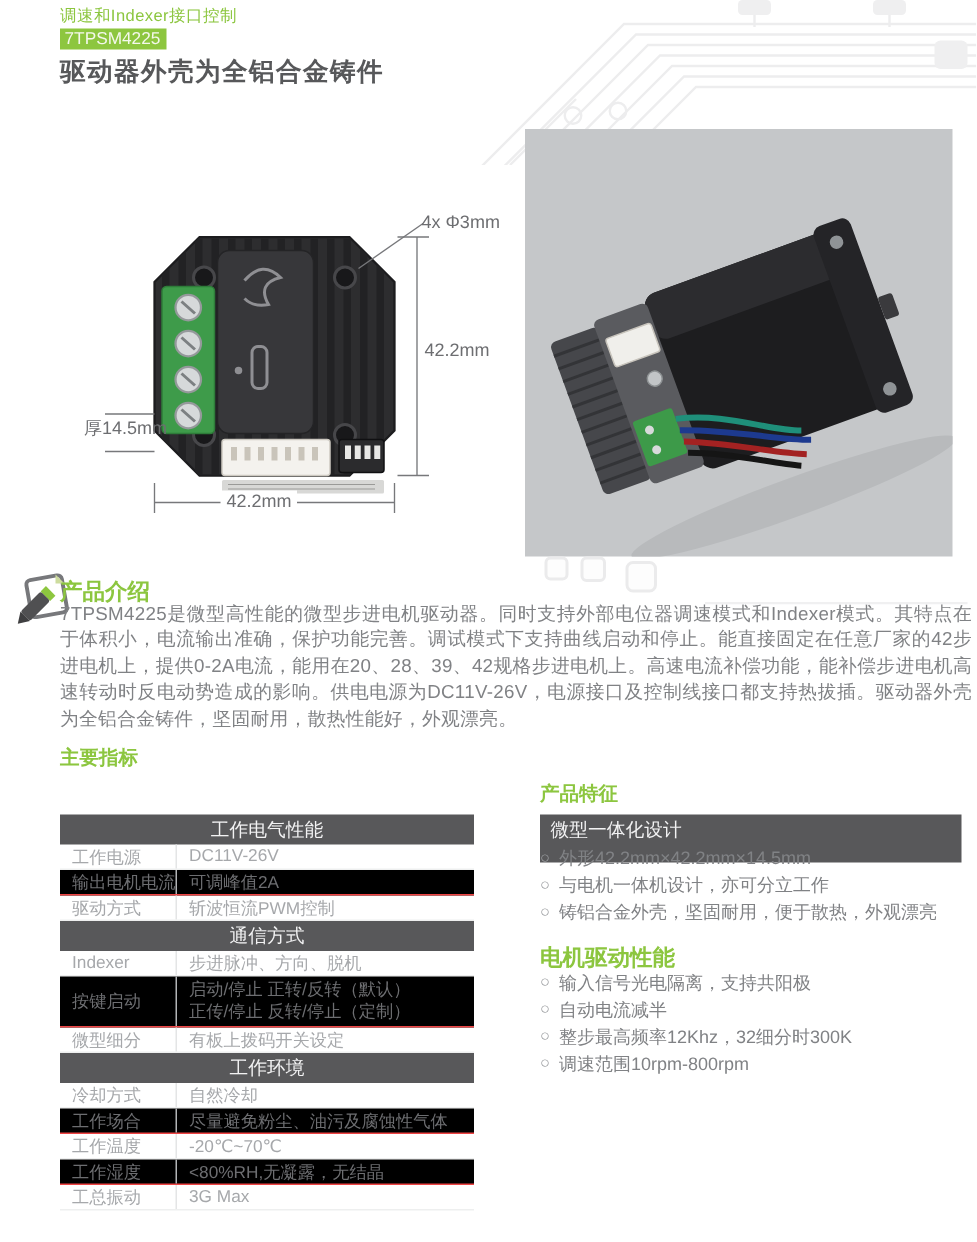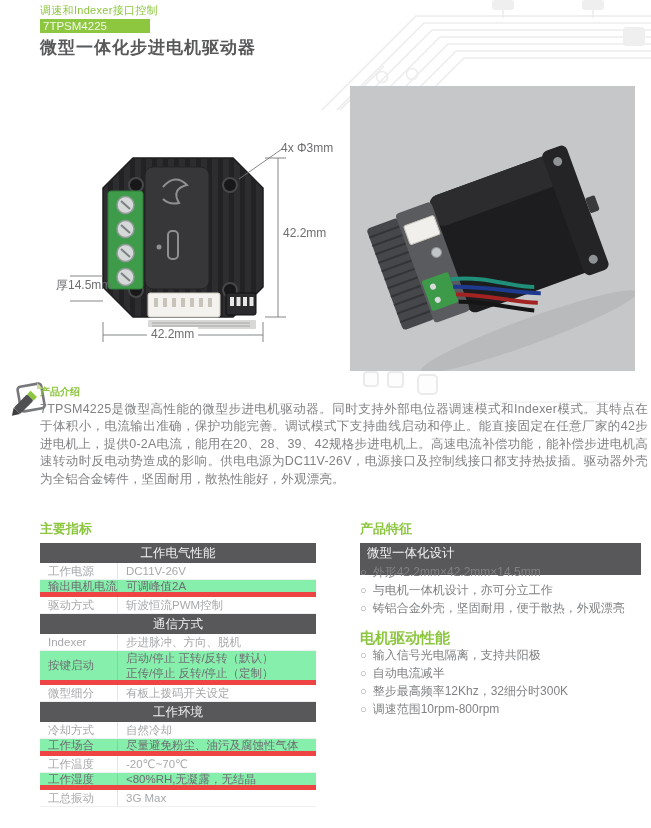--- a/index.html
+++ b/index.html
@@ -2,57 +2,57 @@
 <html><head>
 <meta charset="utf-8">
 <style>
   html,body{margin:0;padding:0;background:#fff;}
   .page{position:relative;width:651px;height:828px;background:#fff;overflow:hidden;
         font-family:"Liberation Sans","DejaVu Sans",sans-serif;}
   .abs{position:absolute;}
 
   
   .eyebrow{left:40px;top:3px;font-size:11px;color:#8CC63F;letter-spacing:.3px;}
-  .badge{left:40px;top:19px;width:110px;height:14px;line-height:14px;background:#8DC63F;
+  .badge{left:40px;top:19px;width:71px;height:14px;line-height:14px;background:#8DC63F;
          color:#f4f8ec;font-size:11.5px;padding-left:3px;box-sizing:border-box;}
   .title{left:40px;top:36px;font-size:17px;font-weight:600;color:#57585a;letter-spacing:1px;}
 
   
   .circuit1{left:320px;top:0;}
   .circuit2{left:350px;top:368px;}
 
   
   .drawing{left:58px;top:125px;}
   .dim{font-size:12px;color:#6d6e71;white-space:nowrap;}
   .dim-holes{left:281px;top:141px;}
   .dim-side{left:283px;top:226px;}
   .dim-thick{left:56px;top:277px;}
   .dim-bottom{left:147px;top:327px;background:#fff;padding:0 4px;}
 
   
   .photo{left:350px;top:86px;width:285px;height:285px;background:#C5C7C9;}
 
   
   .intro-icon{left:6px;top:377px;}
-  .intro-head{left:40px;top:385px;font-size:10px;font-weight:bold;color:#8CC63F;}
+  .intro-head{left:40px;top:385px;font-size:15px;font-weight:bold;color:#8CC63F;}
   .intro-body{left:40px;top:401px;width:608px;font-size:12.5px;line-height:17.4px;
               color:#808285;text-align:justify;letter-spacing:.2px;}
 
   
   .g-head{font-size:13px;font-weight:bold;color:#8CC63F;}
-  .specs-head{left:40px;top:520px;}
+  .specs-head{left:40px;top:496px;}
   .features-head{left:360px;top:520px;}
 
   
   .tables{left:40px;top:543px;width:276px;}
   .t-head{height:20px;line-height:20px;background:#58585A;color:#f2f2f3;
           text-align:center;font-size:12.5px;}
   .t-row{height:17px;display:flex;font-size:11.5px;color:#a6a8ab;
          border-bottom:1px solid #eeefef;box-sizing:border-box;white-space:nowrap;}
-  .t-row.alt{background:#86efac;color:#6d6e71;border-bottom:5px solid #ef4444;}
+  .t-row.alt{background:#000000;color:#6d6e71;border-bottom:1px solid #ef4444;}
   .cl{width:78px;padding-left:8px;box-sizing:border-box;display:flex;align-items:center;
       border-right:1px solid #e4e5e6;}
   .alt .cl{border-right:1px solid #b3b5b7;}
   .cv{flex:1;padding-left:8px;display:flex;align-items:center;}
   .t-row.tall{height:34px;}
   .tall .cv{flex-direction:column;align-items:flex-start;justify-content:center;line-height:15px;}
 
   
   .f-bar{left:360px;top:543px;width:281px;height:32px;line-height:20px;background:#58585A;
          color:#f2f2f3;font-size:12.5px;padding-left:7px;box-sizing:border-box;}
@@ -83,21 +83,21 @@
     </g>
     <g fill="#efeff0">
       <rect x="172" y="0" width="22" height="10" rx="3"></rect>
       <rect x="262" y="0" width="22" height="10" rx="3"></rect>
       <rect x="303" y="27" width="22" height="19" rx="4"></rect>
     </g>
   </svg>
 
   <div class="abs eyebrow">调速和Indexer接口控制</div>
   <div class="abs badge">7TPSM4225</div>
-  <div class="abs title">微型一体化步进电机驱动器</div>
+  <div class="abs title">驱动器外壳为全铝合金铸件</div>
 
   <svg class="abs drawing" width="290" height="225" viewBox="0 0 290 225">
     <defs>
       <clipPath id="bodyclip">
         <polygon points="75,33 175,33 205,63 205,162 175,192 75,192 45,162 45,63"></polygon>
       </clipPath>
     </defs>
 
     <polygon points="75,33 175,33 205,63 205,162 175,192 75,192 45,162 45,63" fill="#2d2d2f" stroke="#1c1c1e" stroke-width="1.5"></polygon>
     <g clip-path="url(#bodyclip)">

